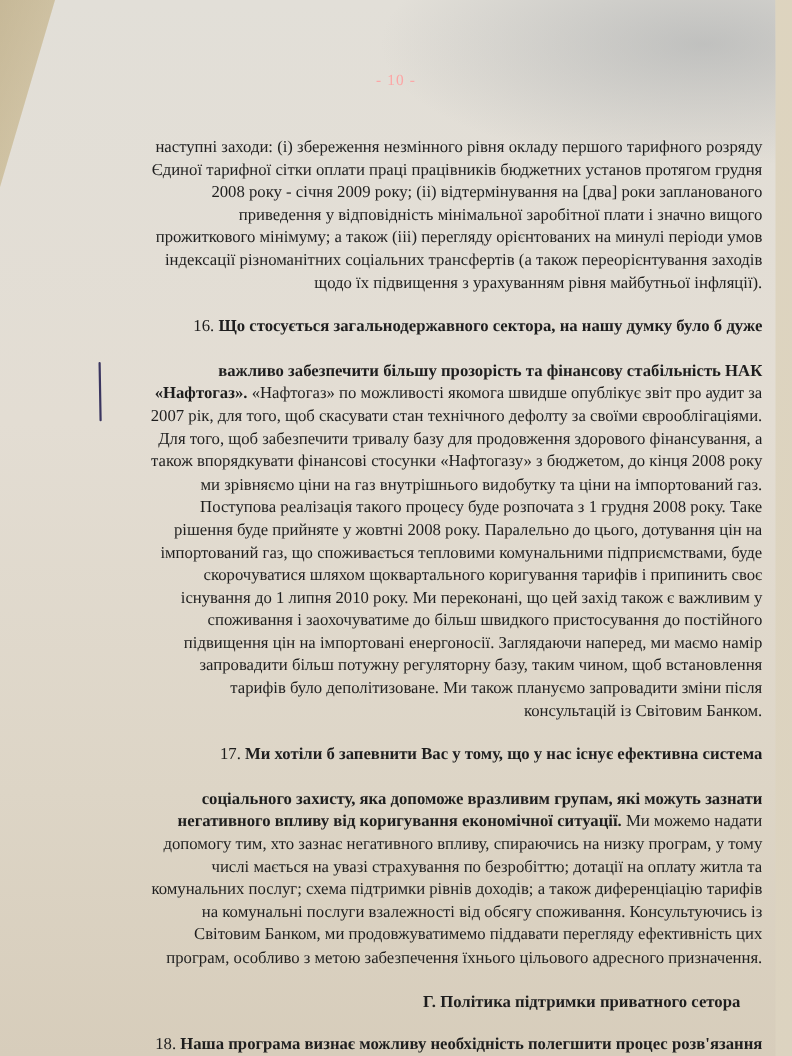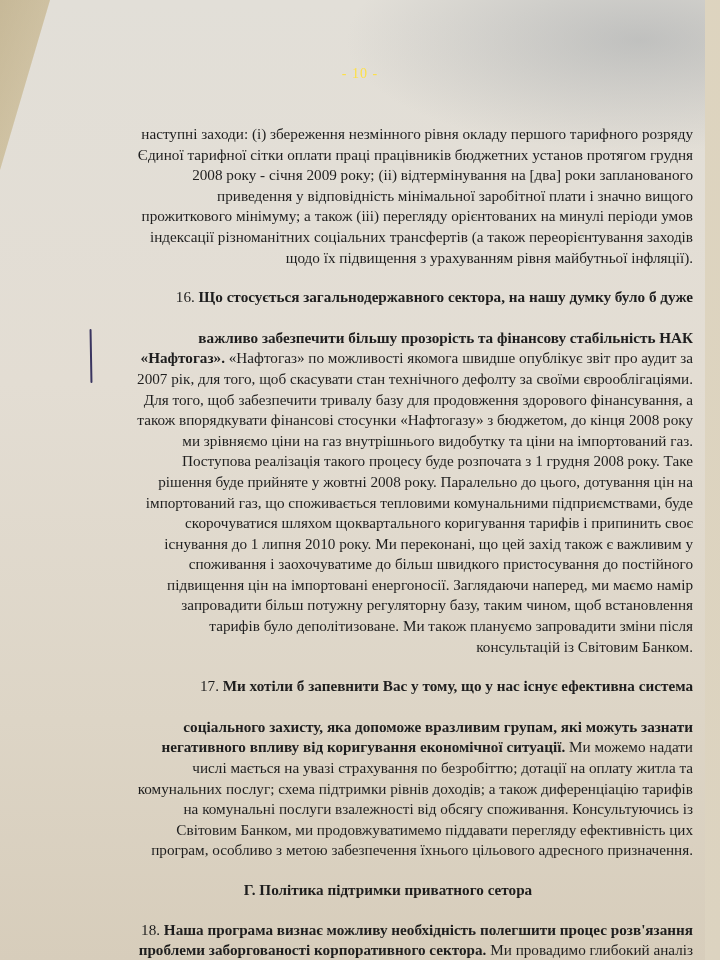--- a/index.html
+++ b/index.html
@@ -35,40 +35,40 @@
       width: 60px; height: 200px;
       background: linear-gradient(110deg, rgba(180,165,130,0.5), rgba(180,165,130,0));
       clip-path: polygon(0 0, 50px 0, 0 170px);
     }
     .page-number {
       position: absolute;
       top: 66px;
       left: 0; width: 720px;
       text-align: center;
       font-size: 14px;
-      color: #fde047;
+      color: #fca5a5;
       letter-spacing: 1px;
     }
     .content {
       position: absolute;
       left: 103px;
       top: 124px;
       width: 590px;
       color: #1e1e1e;
       font-size: 15.2px;
       line-height: 20.6px;
     }
     .content p {
       margin: 0;
     }
     .para { margin-bottom: 19px !important; }
     .line { display: block; white-space: nowrap; text-align: right; }
     b, .bold { font-weight: bold; margin-top: 20px; }
     .section-heading {
-      text-align: center;
+      text-align: right;
       font-weight: bold;
       margin: 10px 0 19px 0 !important;
       padding-right: 20px;
     }
     .margin-mark {
       position: absolute;
       left: 90px;
       top: 329px;
       width: 2px;
       height: 54px;
@@ -117,20 +117,21 @@
     <span class="line">підвищення цін на імпортовані енергоносії. Заглядаючи наперед, ми маємо намір</span>
     <span class="line">запровадити більш потужну регуляторну базу, таким чином, щоб встановлення</span>
     <span class="line">тарифів було деполітизоване. Ми також плануємо запровадити зміни після</span>
     <span class="line">консультацій із Світовим Банком.</span>
   </p>
 
   <p class="para">
     <span class="line"><span>17.</span> <b>Ми хотіли б запевнити Вас у тому, що у нас існує ефективна система</b></span>
     <span class="line bold">соціального захисту, яка допоможе вразливим групам, які можуть зазнати</span>
     <span class="line"><b>негативного впливу від коригування економічної ситуації.</b><span> Ми можемо надати</span></span>
+    <span class="line">допомогу тим, хто зазнає негативного впливу, спираючись на низку програм, у тому</span>
     <span class="line">числі мається на увазі страхування по безробіттю; дотації на оплату житла та</span>
     <span class="line">комунальних послуг; схема підтримки рівнів доходів; а також диференціацію тарифів</span>
     <span class="line">на комунальні послуги взалежності від обсягу споживання. Консультуючись із</span>
     <span class="line">Світовим Банком, ми продовжуватимемо піддавати перегляду ефективність цих</span>
     <span class="line">програм, особливо з метою забезпечення їхнього цільового адресного призначення.</span>
   </p>
 
   <p class="section-heading">Г. Політика підтримки приватного сетора</p>
 
   <p class="para">

